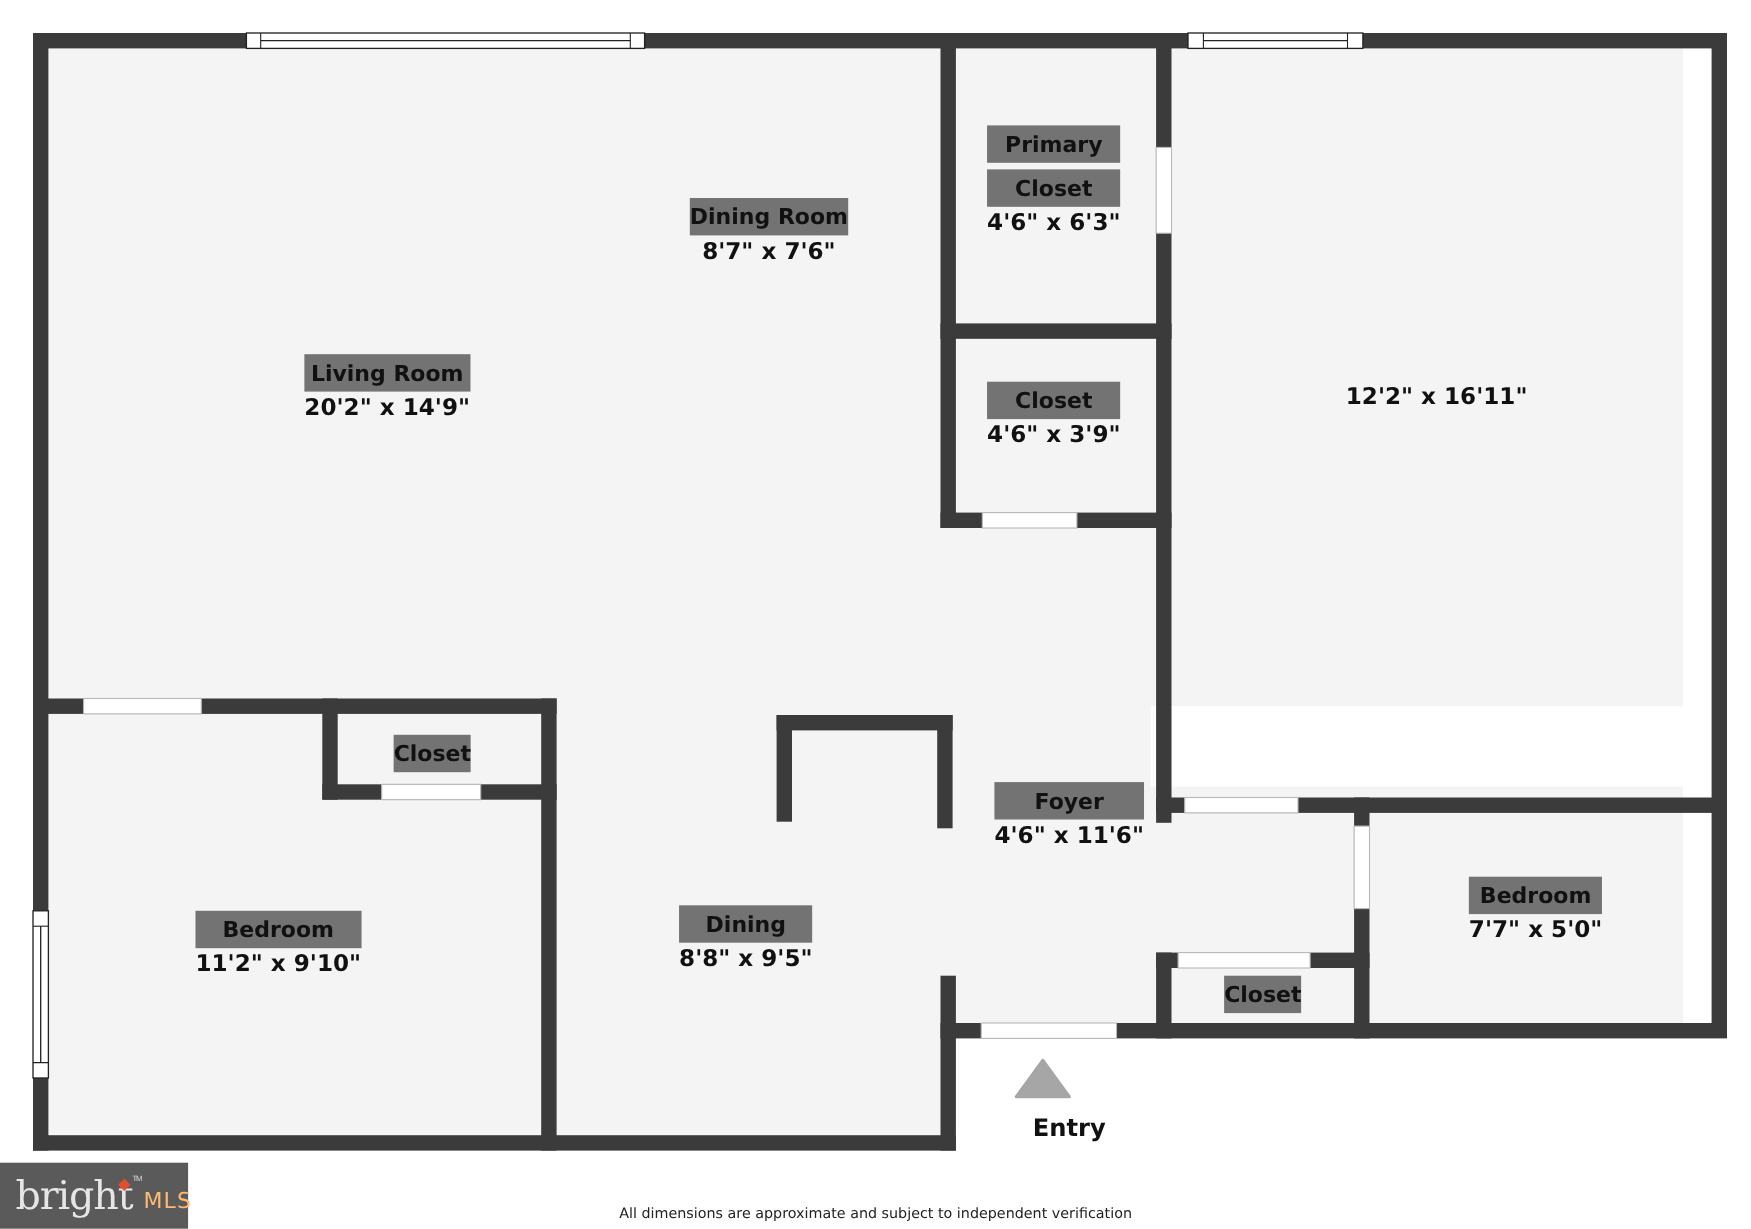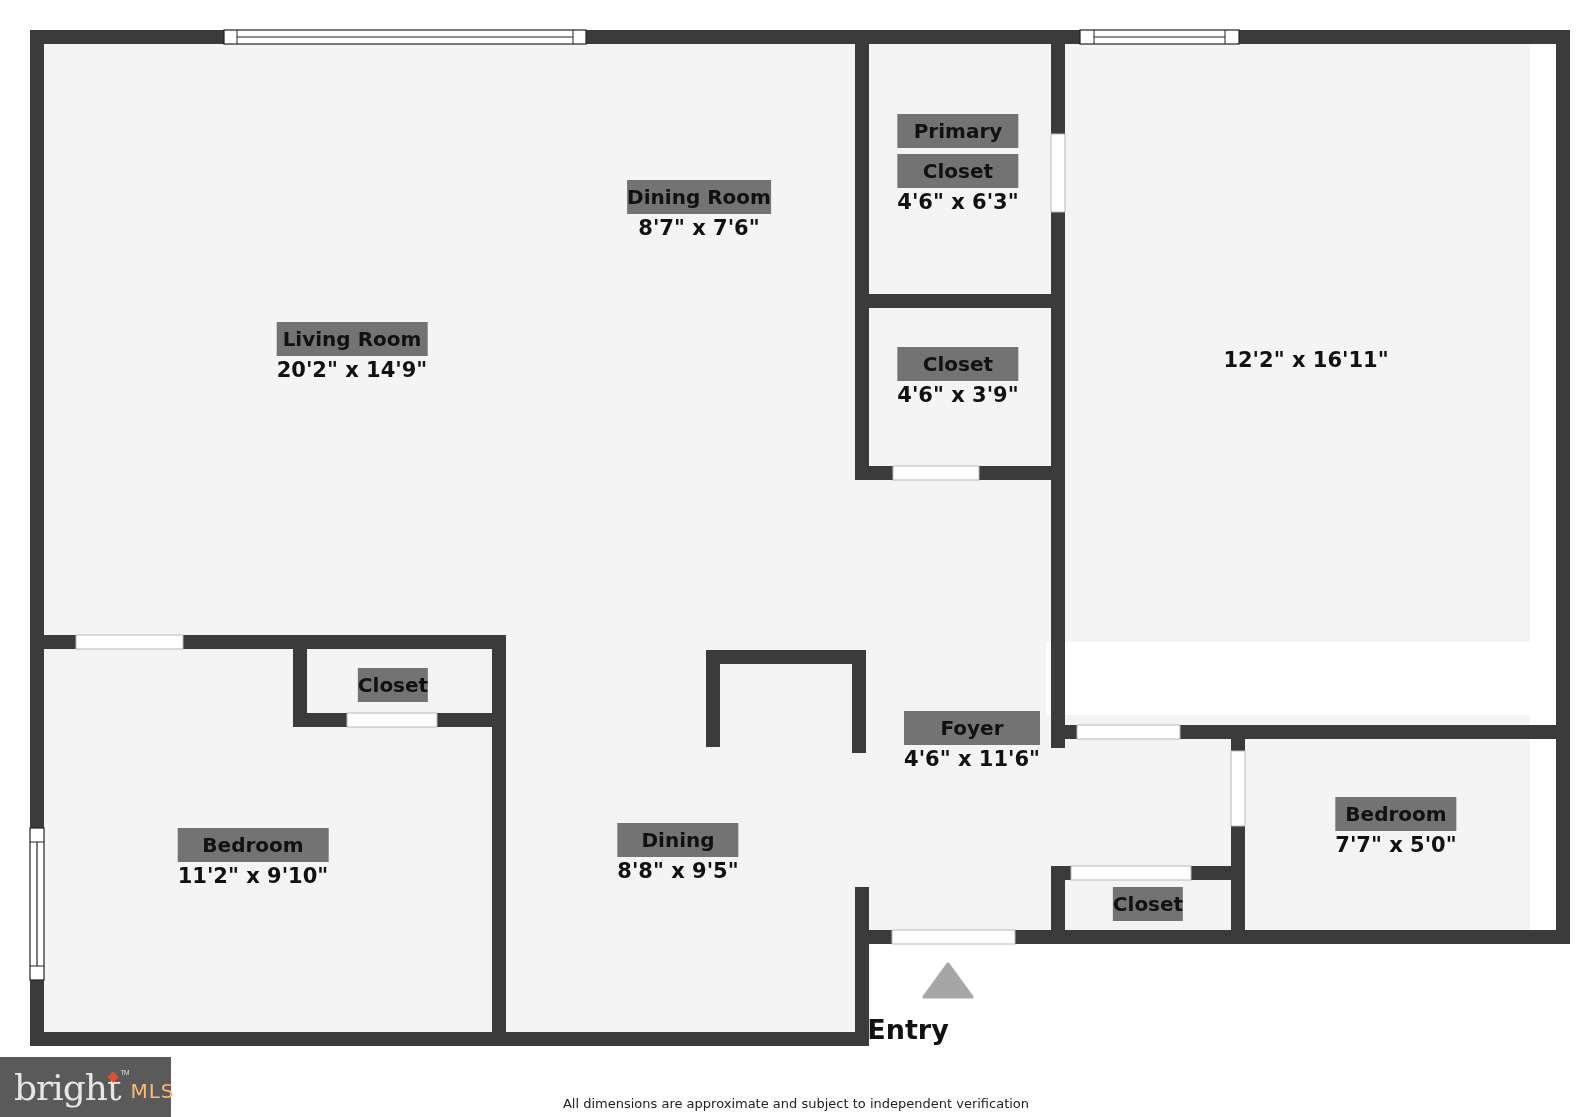--- a/index.html
+++ b/index.html
@@ -5,21 +5,21 @@
     html, body { margin: 0; padding: 0; background: #ffffff; }
     body { width: 1592px; height: 1117px; position: relative; overflow: hidden; font-family: "DejaVu Sans", sans-serif; }
     #plan { position: absolute; left: 0; top: 0; width: 1592px; height: 1117px; }
     .floor { fill: #f4f4f4; }
     .wall { fill: #3b3b3b; }
     .opening { fill: #ffffff; stroke: #b8b8b8; stroke-width: 1; }
     .window { fill: #ffffff; stroke: #222; stroke-width: 1.2; }
     .room-label { position: absolute; transform: translate(-50%, 0); text-align: center; color: #111; white-space: nowrap; }
     .room-name { font-family: "DejaVu Sans", sans-serif; font-weight: bold; font-size: 20px; line-height: 34px; display: block; background: #737373; }
     .room-dims { font-family: "DejaVu Sans", sans-serif; font-weight: bold; font-size: 21px; line-height: 28px; display: block; }
-    .entry-label { position: absolute; left: 908px; top: 1014px; transform: translate(-50%,0); font-weight: bold; font-size: 27px; color: #111; }
+    .entry-label { position: absolute; left: 972px; top: 1014px; transform: translate(-50%,0); font-weight: bold; font-size: 22px; color: #111; }
     .footer-note { position: absolute; left: 0; width: 1592px; top: 1096px; text-align: center; font-family: "DejaVu Sans", sans-serif; font-size: 13px; color: #222; }
     .logo { position: absolute; left: 0; top: 1057px; width: 171px; height: 60px; background: #5a5a5a; display: flex; align-items: center; padding-left: 14px; box-sizing: border-box; }
     .logo-word { font-family: "DejaVu Serif", serif; font-size: 36px; color: #e6e6e6; letter-spacing: -1px; position: relative; }
     .logo-dot { position: absolute; width: 8px; height: 8px; background: #e0502e; transform: rotate(45deg); top: 6px; right: 3px; }
     .logo-tm { font-family: Liberation Sans, sans-serif; font-size: 7px; color: #ddd; position: absolute; top: 2px; right: -8px; }
     .logo-mls { font-family: "DejaVu Sans", sans-serif; font-size: 20px; color: #fdba74; margin-left: 10px; margin-top: 8px; letter-spacing: 1px; }
   </style>
 </head>
 <body>
 

